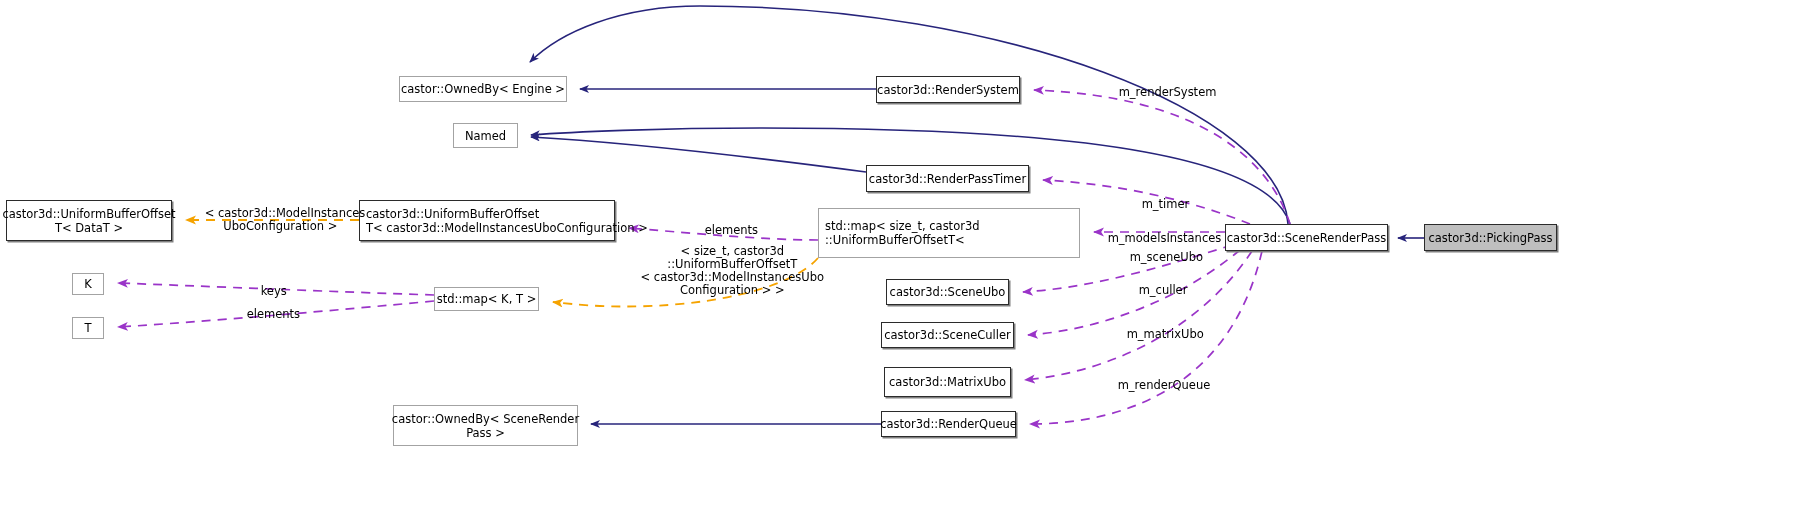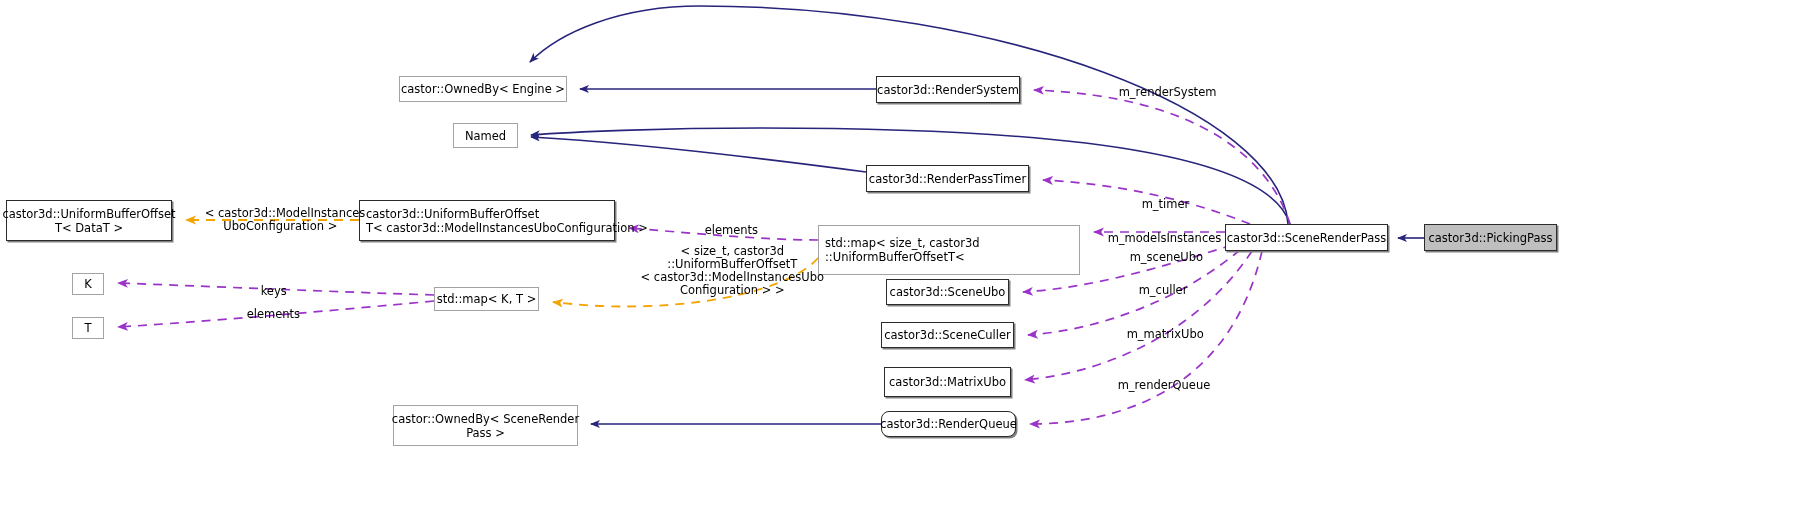--- a/index.html
+++ b/index.html
@@ -151,21 +151,21 @@
   <div class="node klass" style="left:6px; top:200px; width:166px; height:41px;">
     <span class="line">castor3d::UniformBufferOffset</span>
     <span class="line">T&lt; DataT &gt;</span>
   </div>
 
   <div class="node klass" style="left:359px; top:200px; width:256px; height:41px; align-items:flex-start; padding-left:6px;">
     <span class="line">castor3d::UniformBufferOffset</span>
     <span class="line">T&lt; castor3d::ModelInstancesUboConfiguration &gt;</span>
   </div>
 
-  <div class="node plain" style="left:818px; top:208px; width:262px; height:50px; align-items:flex-start; padding-left:6px;margin-top:17px;">
+  <div class="node plain" style="left:818px; top:208px; width:262px; height:50px; align-items:flex-start; padding-left:6px;">
     <span class="line">std::map&lt; size_t, castor3d</span>
     <span class="line">::UniformBufferOffsetT&lt;</span>
   </div>
 
   <div class="node plain" style="left:72px; top:273px; width:32px; height:22px;">
     <span class="line">K</span>
   </div>
 
   <div class="node plain" style="left:72px; top:317px; width:32px; height:22px;">
     <span class="line">T</span>
@@ -185,21 +185,21 @@
 
   <div class="node klass" style="left:884px; top:367px; width:127px; height:30px;">
     <span class="line">castor3d::MatrixUbo</span>
   </div>
 
   <div class="node plain" style="left:393px; top:405px; width:185px; height:41px;">
     <span class="line">castor::OwnedBy&lt; SceneRender</span>
     <span class="line">Pass &gt;</span>
   </div>
 
-  <div class="node klass" style="left:881px; top:411px; width:135px; height:26px;border-radius:8px;">
+  <div class="node klass" style="left:881px; top:411px; width:135px; height:26px;">
     <span class="line">castor3d::RenderQueue</span>
   </div>
 
   <div class="node klass" style="left:1225px; top:224px; width:163px; height:27px;">
     <span class="line">castor3d::SceneRenderPass</span>
   </div>
 
   <div class="node focus" style="left:1424px; top:224px; width:133px; height:27px;">
     <span class="line">castor3d::PickingPass</span>
   </div>

